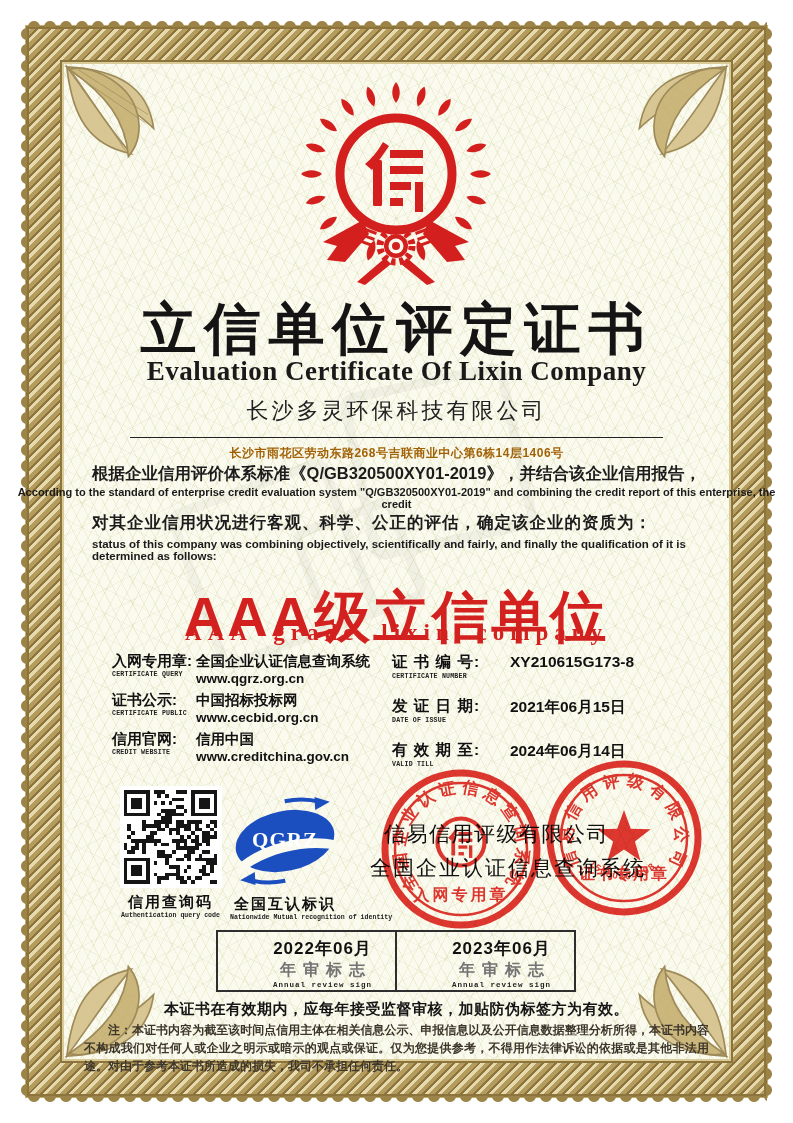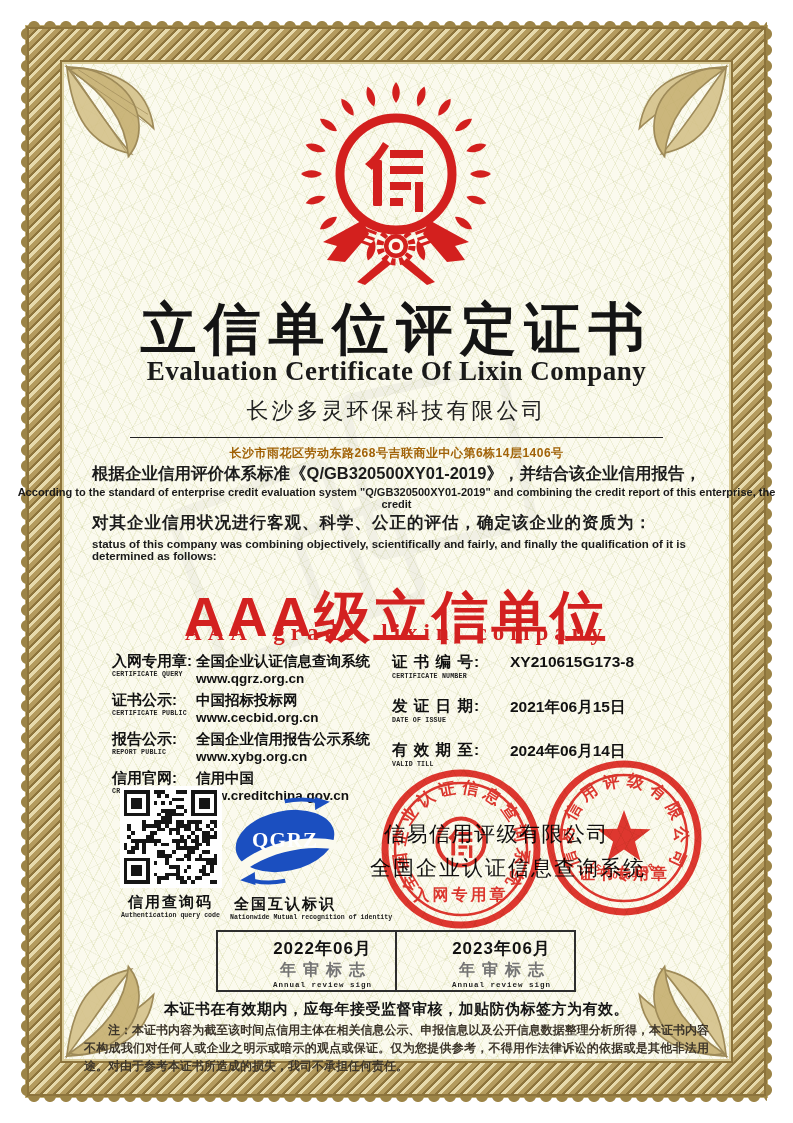--- a/index.html
+++ b/index.html
@@ -232,30 +232,20 @@
           <div class="cn">证书公示:</div>
         <div class="en">CERTIFICATE PUBLIC</div>
         </div>
       <div class="val">
           <div class="cn">中国招标投标网</div>
         <div class="url">www.cecbid.org.cn</div>
         </div>
     </div>
     <div class="irow">
       <div class="lab">
-          <div class="cn">报告公示:</div>
-        <div class="en">REPORT PUBLIC</div>
-        </div>
-      <div class="val">
-          <div class="cn">全国企业信用报告公示系统</div>
-        <div class="url">www.xybg.org.cn</div>
-        </div>
-    </div>
-    <div class="irow">
-      <div class="lab">
           <div class="cn">信用官网:</div>
         <div class="en">CREDIT WEBSITE</div>
         </div>
       <div class="val">
           <div class="cn">信用中国</div>
         <div class="url">www.creditchina.gov.cn</div>
         </div>
     </div>
   </div>
 

